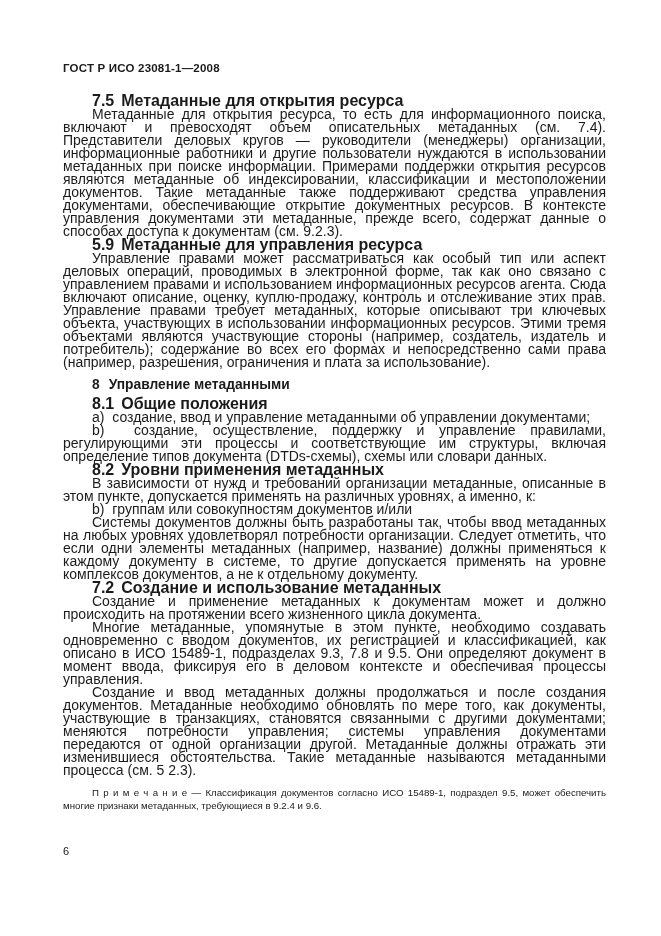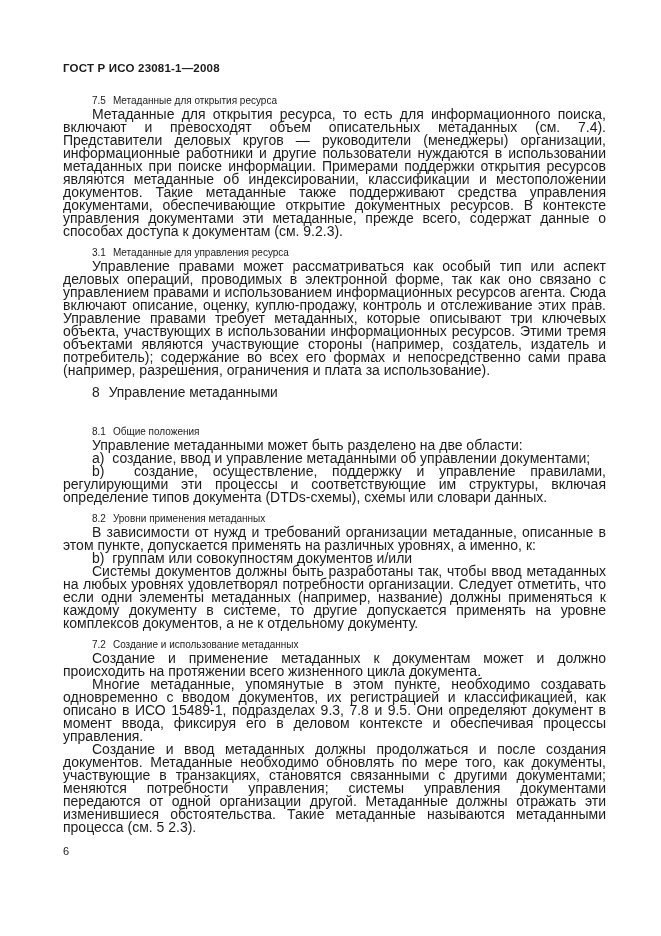--- a/index.html
+++ b/index.html
@@ -22,31 +22,31 @@
     top: 62px;
     width: 543px;
   }
   .doc-header {
     font-size: 11.5px;
     font-weight: 700;
     letter-spacing: 0.2px;
     margin: 0 0 20px 0;
   }
   .sub-heading {
-    font-size: 10px;
-    font-weight: 400;
-    margin: 8px 0 1px 0;
+    font-size: 16px;
+    font-weight: 700;
+    margin: 0 0 1px 0;
     text-indent: 29px;
     line-height: 13px;
   }
   .sub-heading .num { margin-right: 7px; }
   .chapter-heading {
     font-size: 13.8px;
-    font-weight: 400;
-    margin: 7px 0 24px 0;
+    font-weight: 700;
+    margin: 7px 0 4px 0;
     text-indent: 29px;
     line-height: 17px;
   }
   .chapter-heading .num { margin-right: 9px; }
   p.body-par {
     margin: 0;
     font-size: 14px;
     line-height: 13px;
     text-align: justify;
     text-indent: 29px;
@@ -72,36 +72,36 @@
 <body>
 
 <div class="page">
   <div class="content">
 
     <div class="doc-header">ГОСТ Р ИСО 23081-1—2008</div>
 
     <h3 class="sub-heading"><span class="num">7.5</span><span>Метаданные для открытия ресурса</span></h3>
     <p class="body-par">Метаданные для открытия ресурса, то есть для информационного поиска, включают и превосходят объем описательных метаданных (см. 7.4). Представители деловых кругов — руководители (менеджеры) организации, информационные работники и другие пользователи нуждаются в использовании метаданных при поиске информации. Примерами поддержки открытия ресурсов являются метаданные об индексировании, классификации и местоположении документов. Такие метаданные также поддерживают средства управления документами, обеспечивающие открытие документных ресурсов. В контексте управления документами эти метаданные, прежде всего, содержат данные о способах доступа к документам (см. 9.2.3).</p>
 
-    <h3 class="sub-heading"><span class="num">3.1</span><span>Метаданные для управления ресурса</span></h3>
+    <h3 class="sub-heading"><span class="num">5.9</span><span>Метаданные для управления ресурса</span></h3>
     <p class="body-par">Управление правами может рассматриваться как особый тип или аспект деловых операций, проводимых в электронной форме, так как оно связано с управлением правами и использованием информационных ресурсов агента. Сюда включают описание, оценку, куплю-продажу, контроль и отслеживание этих прав. Управление правами требует метаданных, которые описывают три ключевых объекта, участвующих в использовании информационных ресурсов. Этими тремя объектами являются участвующие стороны (например, создатель, издатель и потребитель); содержание во всех его формах и непосредственно сами права (например, разрешения, ограничения и плата за использование).</p>
 
     <h2 class="chapter-heading"><span class="num">8</span><span>Управление метаданными</span></h2>
 
     <h3 class="sub-heading"><span class="num">8.1</span><span>Общие положения</span></h3>
-    <p class="body-par">Управление метаданными может быть разделено на две области:</p>
     <p class="body-par">a)&nbsp; создание, ввод и управление метаданными об управлении документами;</p>
     <p class="body-par">b)&nbsp; создание, осуществление, поддержку и управление правилами, регулирующими эти процессы и соответствующие им структуры, включая определение типов документа (DTDs-схемы), схемы или словари данных.</p>
 
     <h3 class="sub-heading"><span class="num">8.2</span><span>Уровни применения метаданных</span></h3>
     <p class="body-par">В зависимости от нужд и требований организации метаданные, описанные в этом пункте, допускается применять на различных уровнях, а именно, к:</p>
     <p class="body-par">b)&nbsp; группам или совокупностям документов и/или</p>
     <p class="body-par">Системы документов должны быть разработаны так, чтобы ввод метаданных на любых уровнях удовлетворял потребности организации. Следует отметить, что если одни элементы метаданных (например, название) должны применяться к каждому документу в системе, то другие допускается применять на уровне комплексов документов, а не к отдельному документу.</p>
 
     <h3 class="sub-heading"><span class="num">7.2</span><span>Создание и использование метаданных</span></h3>
     <p class="body-par">Создание и применение метаданных к документам может и должно происходить на протяжении всего жизненного цикла документа.</p>
     <p class="body-par">Многие метаданные, упомянутые в этом пункте, необходимо создавать одновременно с вводом документов, их регистрацией и классификацией, как описано в ИСО 15489-1, подразделах 9.3, 7.8 и 9.5. Они определяют документ в момент ввода, фиксируя его в деловом контексте и обеспечивая процессы управления.</p>
     <p class="body-par">Создание и ввод метаданных должны продолжаться и после создания документов. Метаданные необходимо обновлять по мере того, как документы, участвующие в транзакциях, становятся связанными с другими документами; меняются потребности управления; системы управления документами передаются от одной организации другой. Метаданные должны отражать эти изменившиеся обстоятельства. Такие метаданные называются метаданными процесса (см. 5 2.3).</p>
+    <p class="note">П р и м е ч а н и е — Классификация документов согласно ИСО 15489-1, подраздел 9.5, может обеспечить многие признаки метаданных, требующиеся в 9.2.4 и 9.6.</p>
 
   </div>
 
   <div class="page-number">6</div>
 </div>
 
 </body></html>

